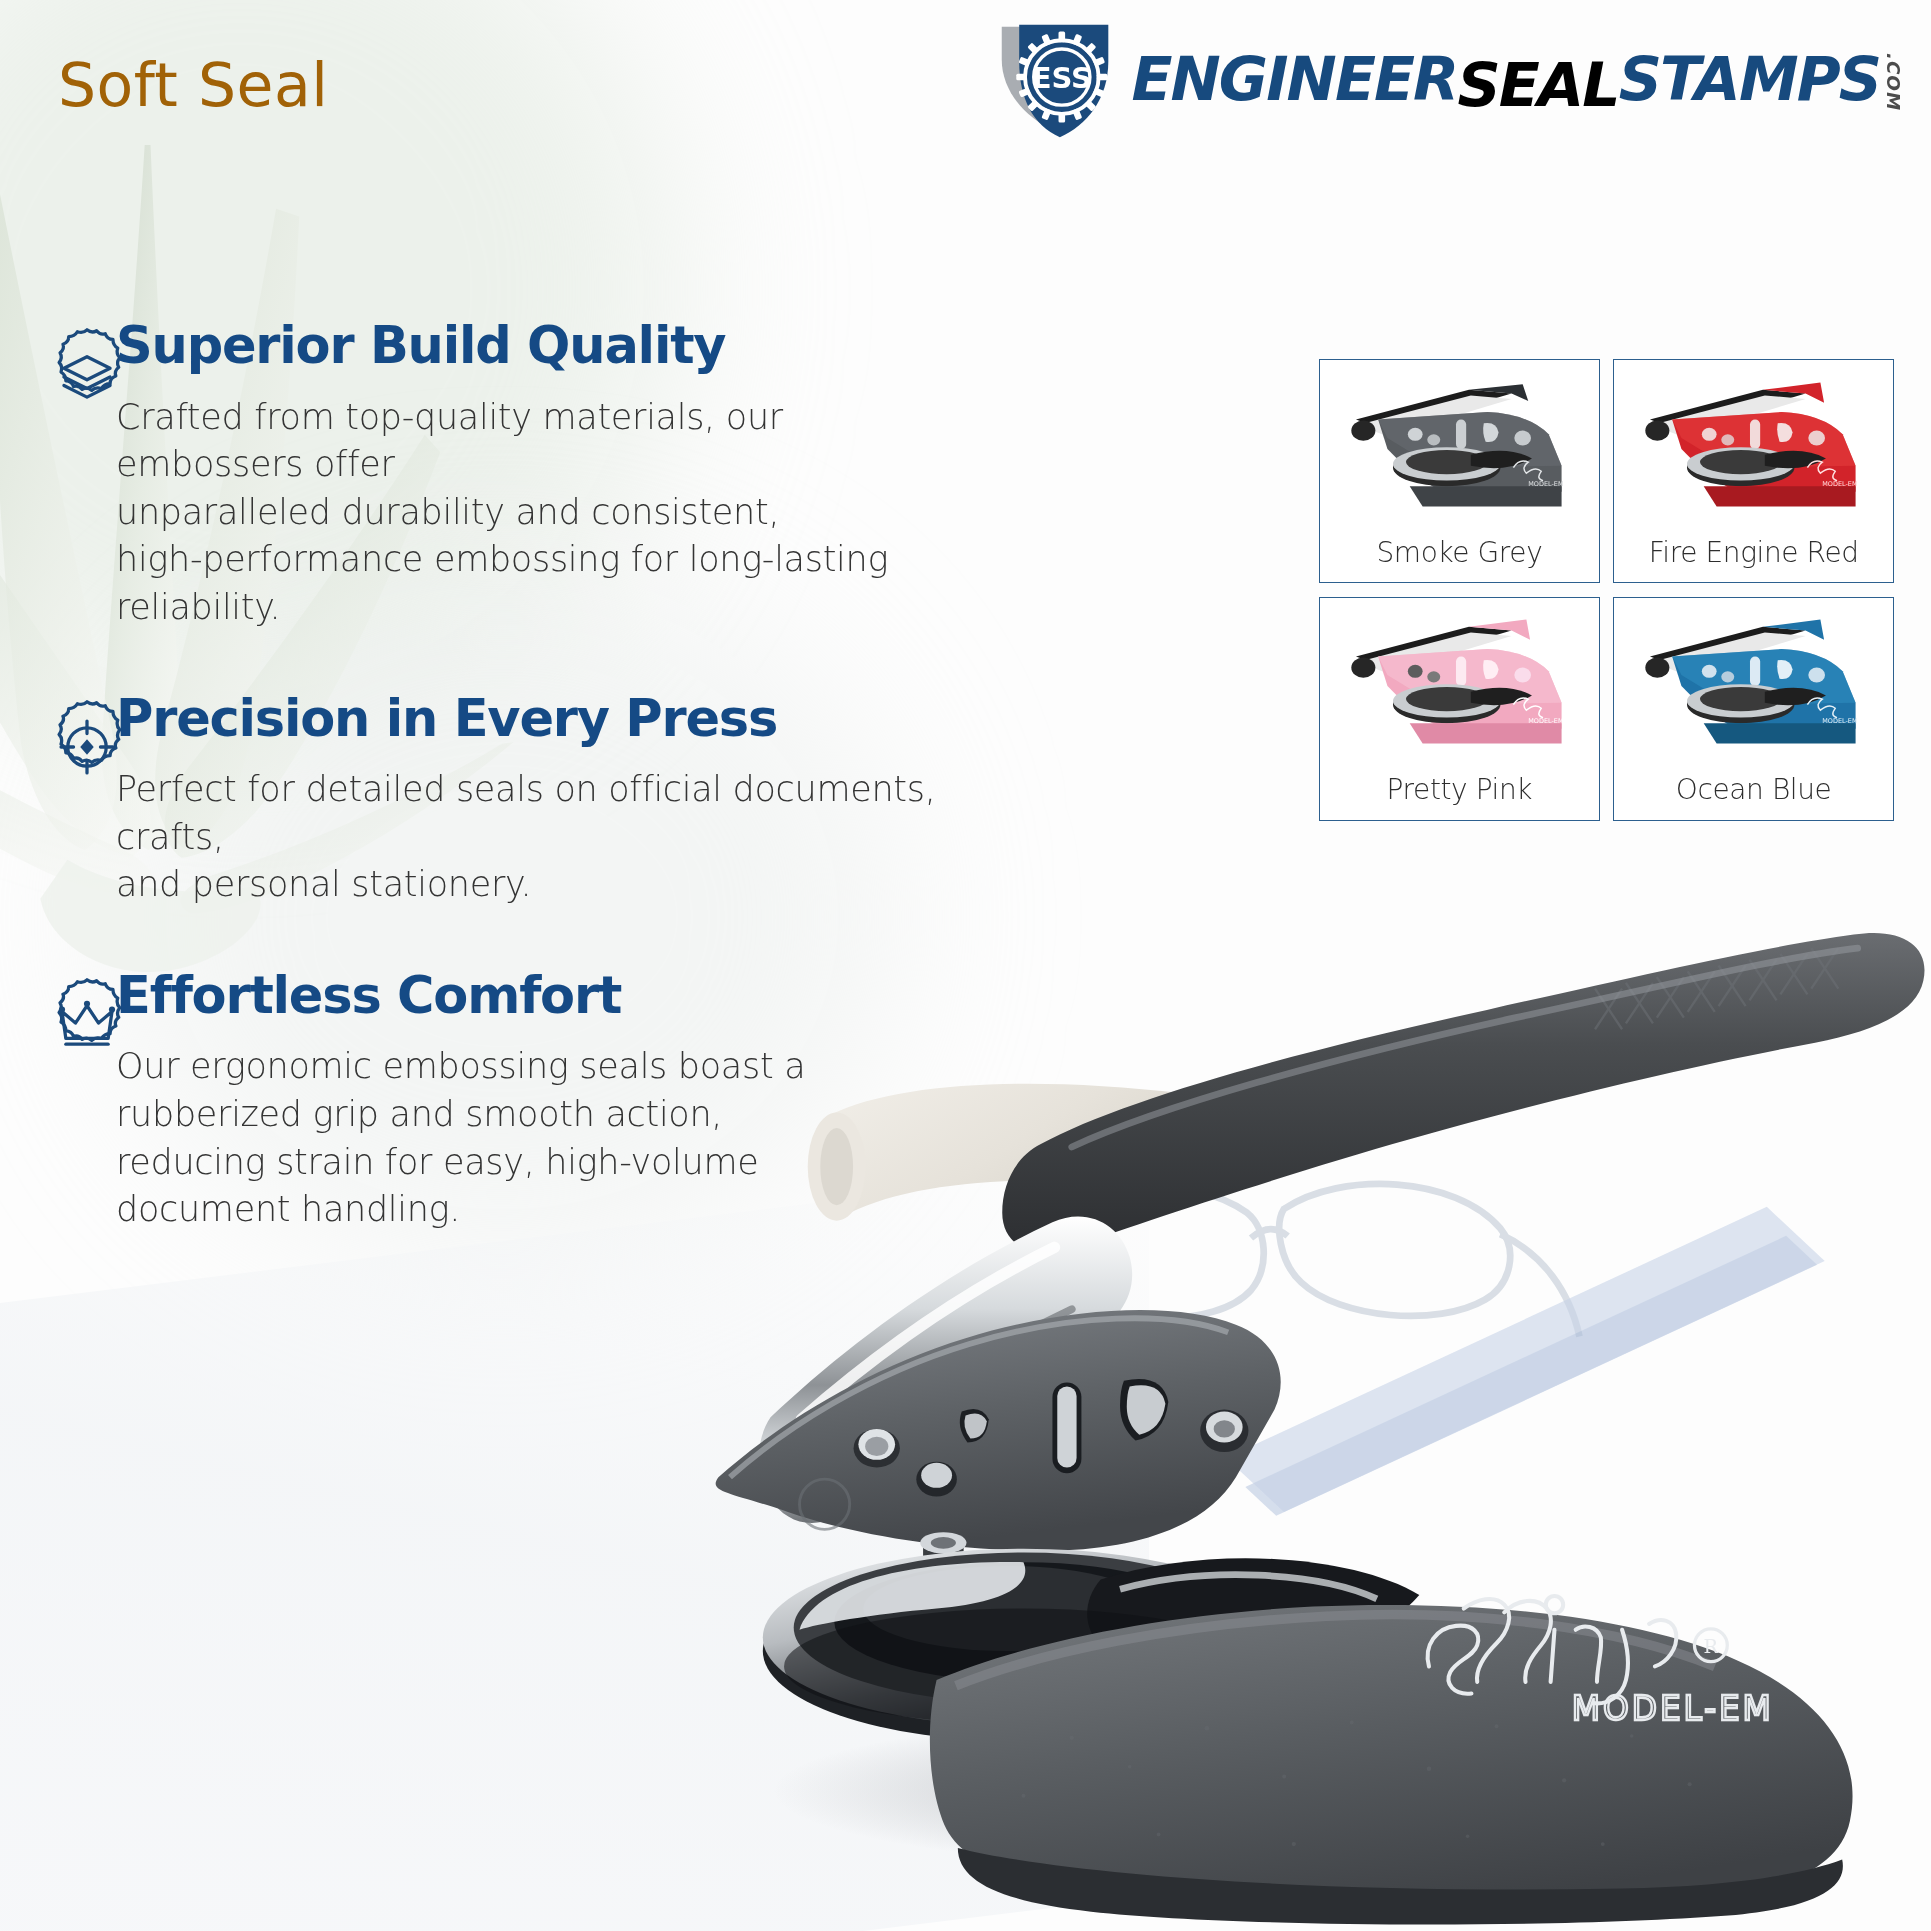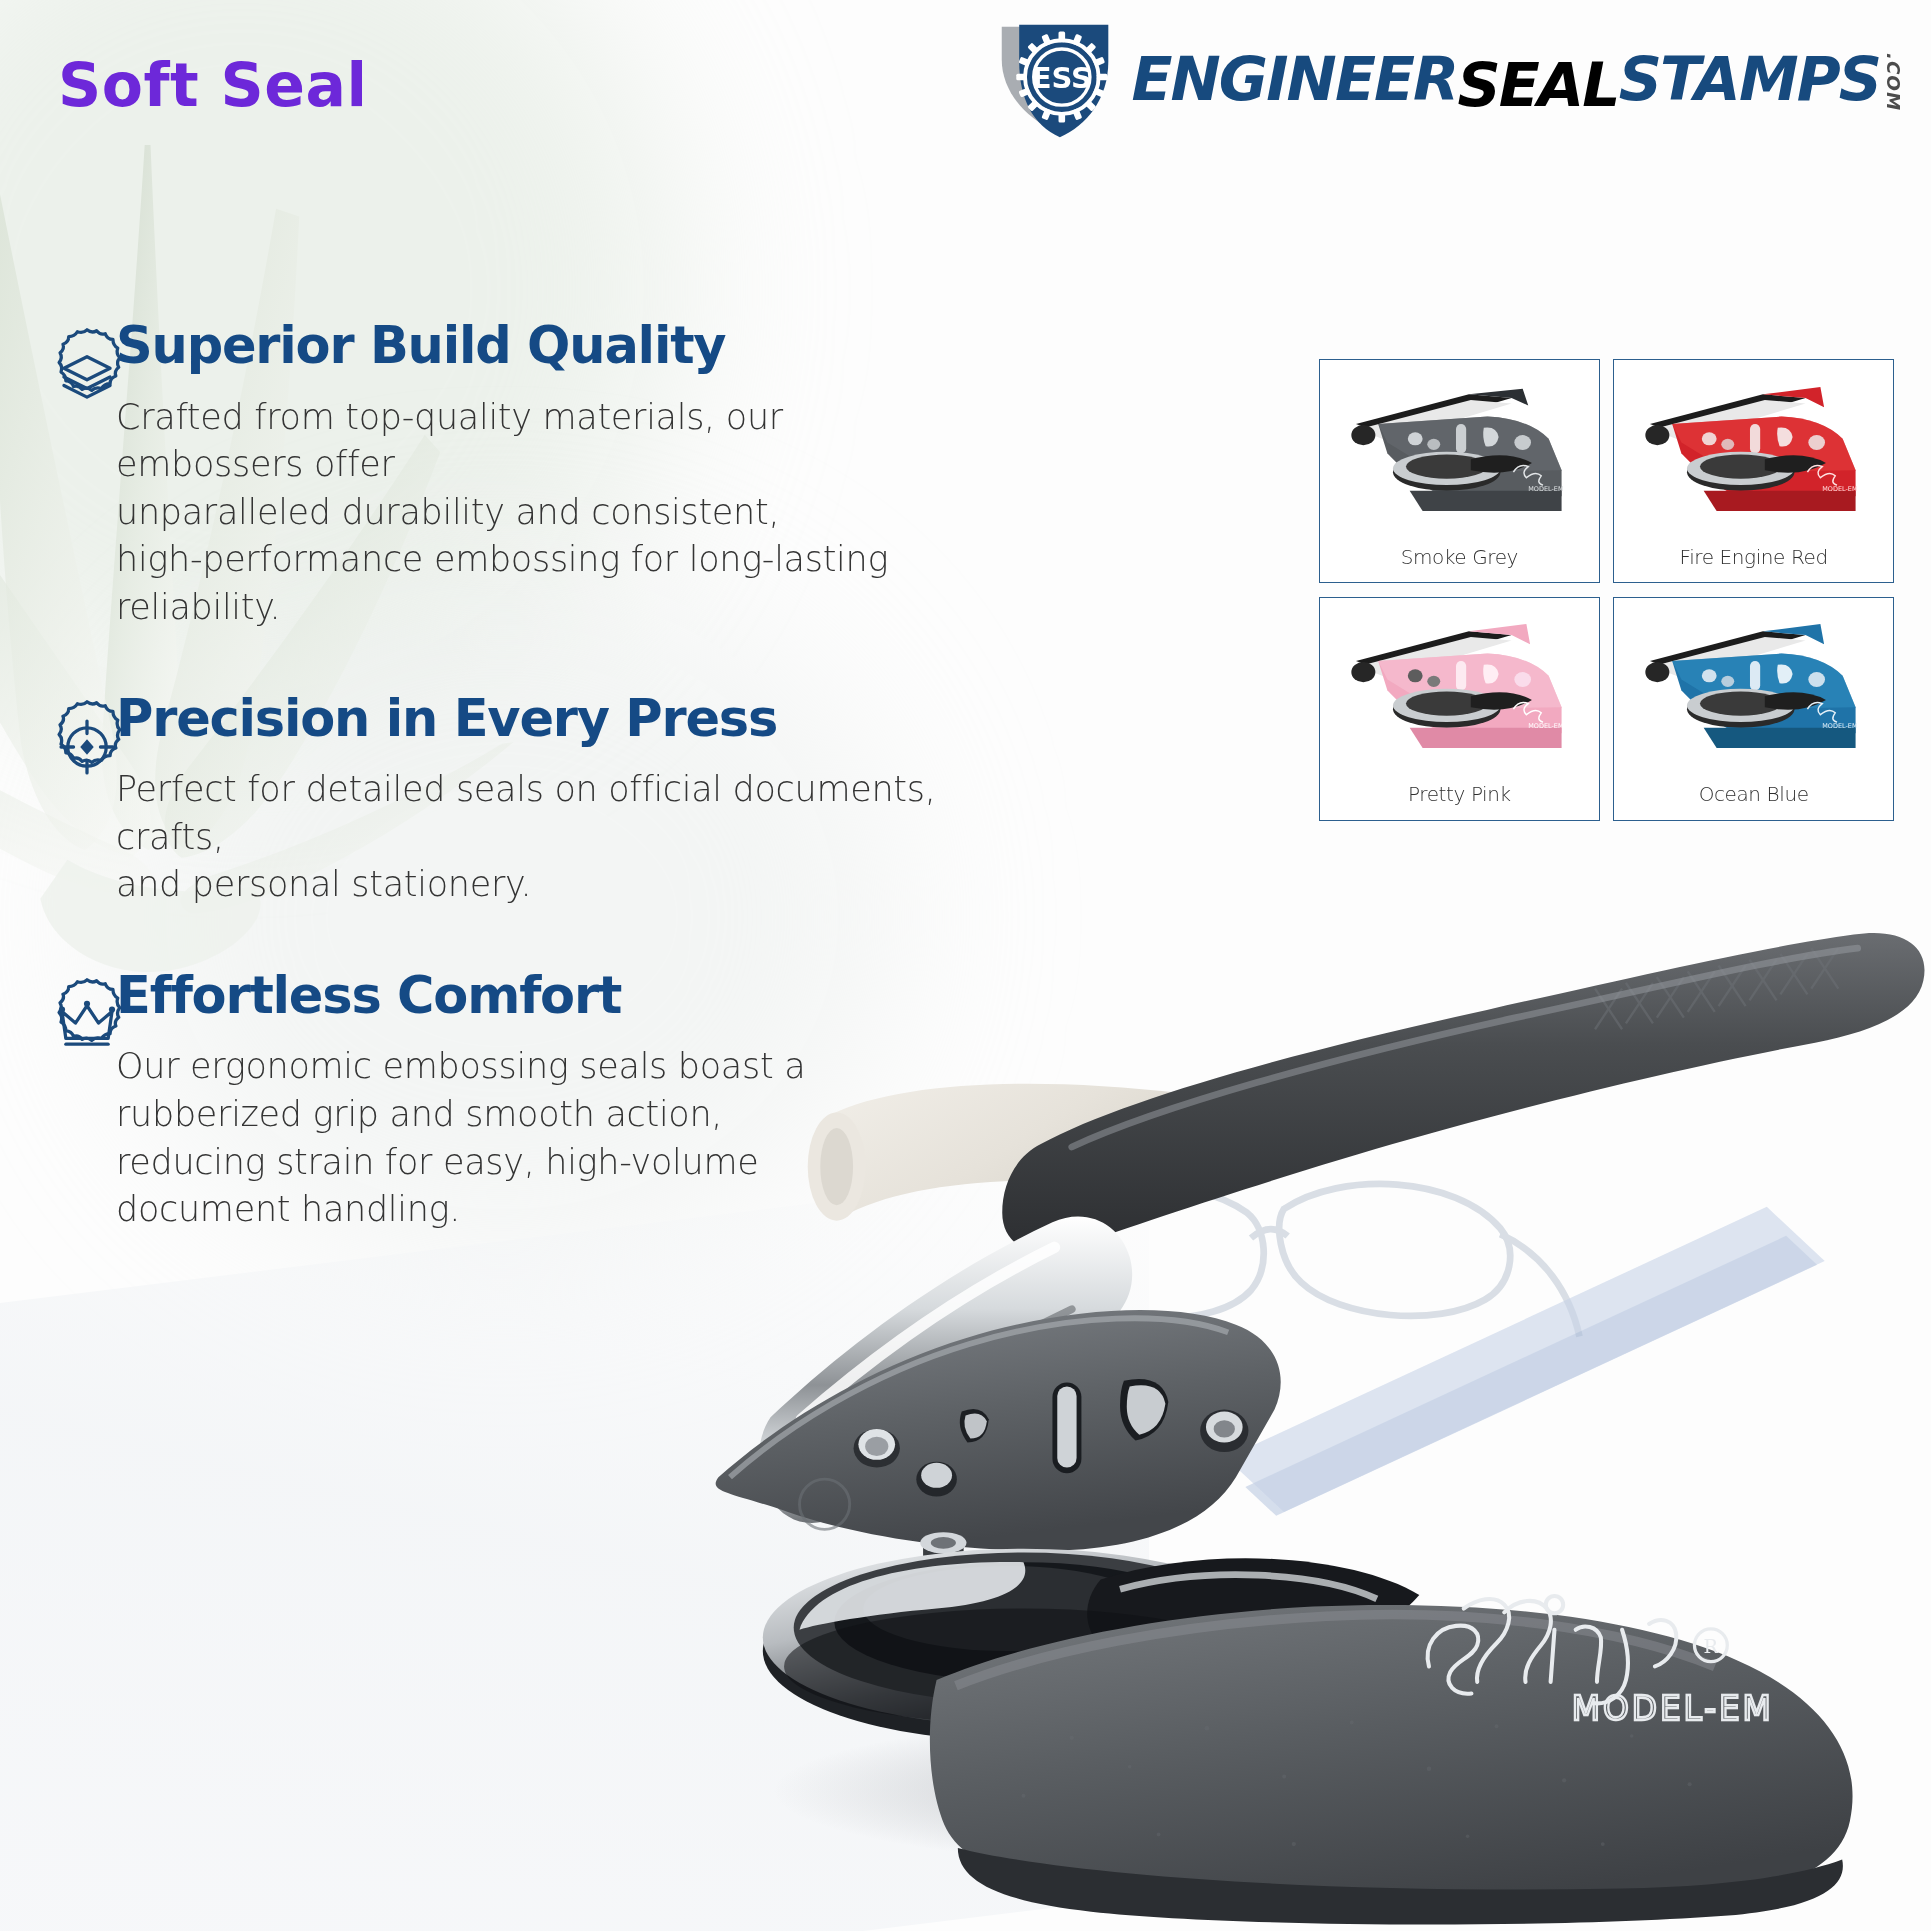--- a/index.html
+++ b/index.html
@@ -27,22 +27,22 @@
     width:1207px; height:734px;
     background:linear-gradient(200deg, rgba(255,255,255,0) 0%, rgba(243,245,247,.9) 45%, #f7f8fa 100%);
     transform:skewY(-7deg);
   }
 
   
   #header { position:absolute; left:0; top:0; width:1931px; height:290px; z-index:5; }
 
   #kicker {
     position:absolute; left:58px; top:50px;
-    font-size:60px; font-weight:700; letter-spacing:0.5px;
-    color:#6d28d9;
+    font-size:60px; font-weight:400; letter-spacing:0.5px;
+    color:#a16207;
     font-family:"DejaVu Sans", sans-serif;
   }
   #page-title {
     position:absolute; left:56px; top:126px;
     font-size:135px; font-weight:bold; letter-spacing:-1.9px;
     color:#154a85; line-height:1;
     font-family:"DejaVu Sans", sans-serif;
   }
 
   
@@ -94,21 +94,21 @@
   .swatch {
     border:1.9px solid #2c5f8e;
     background:#fff;
     padding:9.7px 9.7px 5.8px;
     display:flex; flex-direction:column;
     height:224px;
   }
   .swatch-photo { flex:1; position:relative; overflow:hidden; }
   .swatch-label {
     text-align:center;
-    font-size:20px; font-weight:300; color:#2e2e2e;
+    font-size:28px; font-weight:300; color:#2e2e2e;
     font-family:"DejaVu Sans", sans-serif;
     letter-spacing:-0.4px;
     padding:3.9px 0 7.7px;
   }
 
   
   #hero-product { position:absolute; left:618px; top:811px; width:1313px; height:1120px; z-index:4; }
 
   
   .prop { position:absolute; }

